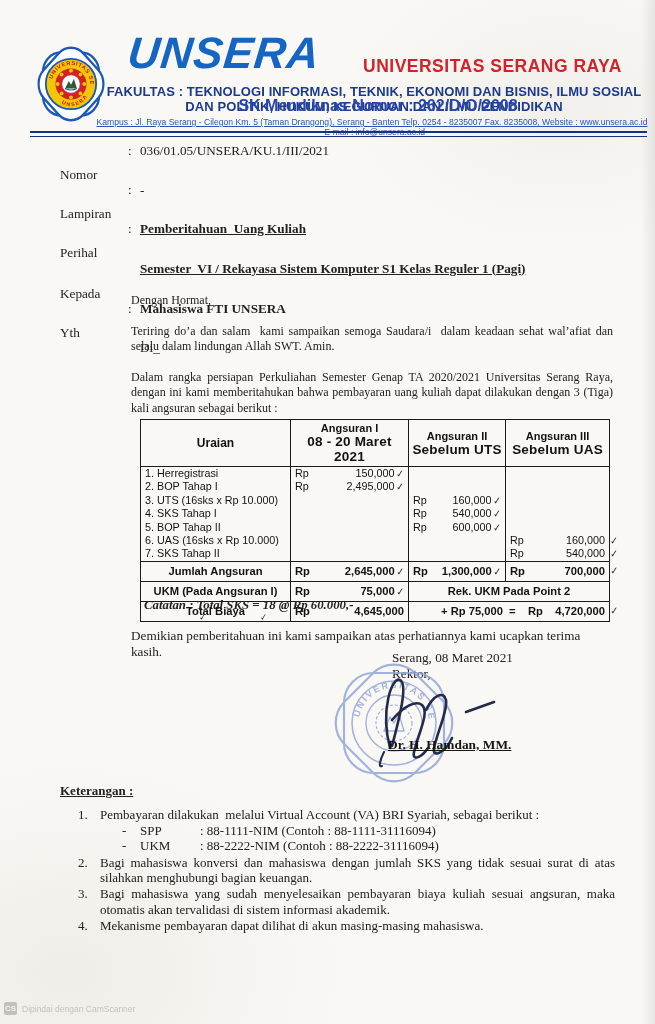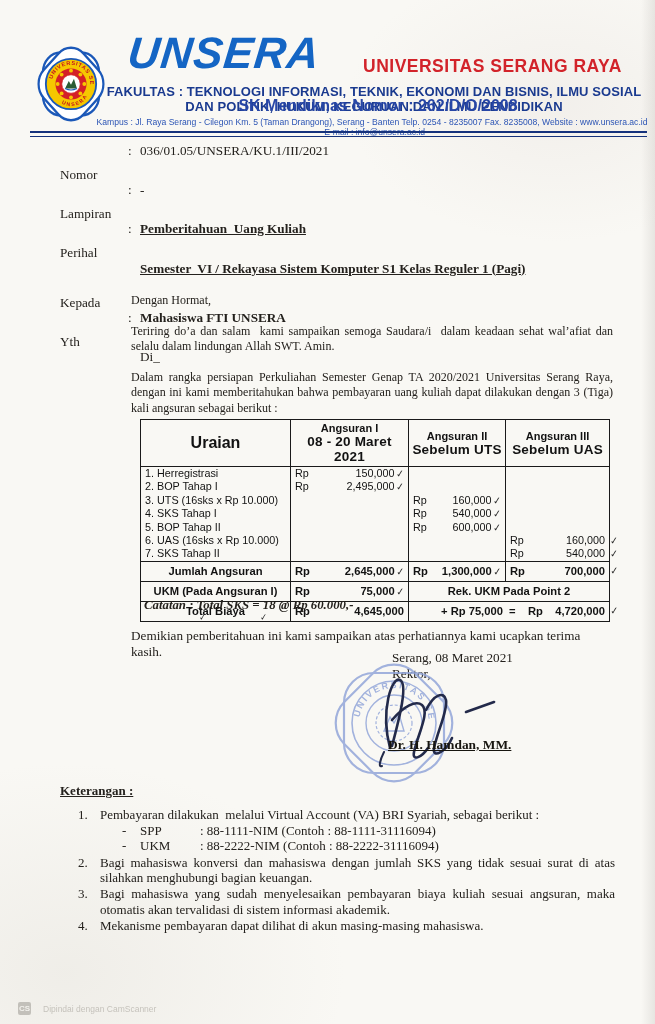--- a/index.html
+++ b/index.html
@@ -23,34 +23,34 @@
            font-weight:bold; font-style:italic; font-size:44px; letter-spacing:1px;
            color:#1465c4; transform:skewX(-6deg); }
   .university { position:absolute; left:363px; top:56px; font-family:"Liberation Sans",sans-serif;
            font-weight:bold; font-size:17.5px; color:#d2232a; letter-spacing:.5px; }
   .faculty { position:absolute; left:104px; top:84px; width:540px; text-align:center;
            font-family:"Liberation Sans",sans-serif; font-weight:bold; font-size:13px;
            color:#1a3a8f; letter-spacing:.1px; }
   .skline { position:absolute; left:108px; top:97px; width:540px; text-align:center;
            font-family:"Liberation Sans",sans-serif; font-weight:bold; font-size:16px; color:#2746a6; }
   .campus { position:absolute; left:96px; top:117px; width:552px; text-align:center;
-           font-family:"Liberation Sans",sans-serif; font-size:8.6px; color:#2c55b5; }
+           font-family:"Liberation Sans",sans-serif; font-size:8.6px; color:#2c55b5;text-decoration:underline; }
   .rule { position:absolute; left:30px; right:8px; top:131px; height:6px;
            border-top:2.6px solid #15327c; border-bottom:1.2px solid #15327c; }
 
   
   .meta { position:absolute; left:60px; top:143px; width:560px; font-size:13.2px; line-height:15.2px; }
   .mrow { display:flex; }
   .mlabel { width:68px; flex:none;margin-top:24px; }
   .mcolon { width:12px; flex:none; }
   .mval { flex:1; }
   .bold { font-weight:bold; }
   .uline { text-decoration:underline; }
   .perihal-wrap { margin-left:80px; margin-top:0; }
-  .kepada { margin-top:19px; }
+  .kepada { margin-top:10px; }
   .di { margin-left:80px; }
   .tempat { margin-left:98px; }
 
   
   .body-block { position:absolute; left:131px; top:293px; width:482px; font-size:12px;
                 line-height:15.6px; text-align:justify; }
   .para { margin-top:15px; }
 
   
   .fee-table { position:absolute; left:140px; top:419px; border-collapse:collapse;
@@ -98,22 +98,22 @@
   .ket { position:absolute; left:60px; top:783px; width:555px; font-size:13px; line-height:15.4px; }
   .ket-title { font-weight:bold; text-decoration:underline; margin-bottom:9px; }
   .ket-item { display:flex; margin-top:1px; text-align:justify; }
   .ket-num { width:22px; flex:none; text-align:left; margin-left:18px; }
   .ket-text { flex:1; }
   .ket-sub { display:flex; margin-left:62px; }
   .ket-dash { width:18px; flex:none; }
   .ket-sublabel { width:60px; flex:none; }
 
   
-  .watermark { position:absolute; left:18px; top:1002px; display:flex; align-items:center;
-               gap:12px; opacity:.55; }
+  .watermark { position:absolute; left:4px; top:1002px; display:flex; align-items:center;
+               gap:5px; opacity:.55; }
   .cs-box { width:13px; height:13px; background:#9d9a93; color:#f5f4f0; font-family:"Liberation Sans",sans-serif;
             font-size:8px; font-weight:bold; display:flex; align-items:center; justify-content:center;
             border-radius:2px; }
   .wm-text { font-family:"Liberation Sans",sans-serif; font-size:8.5px; color:#a09c94; }
 </style>
 </head>
 <body>
 
 <div class="page">
 
@@ -195,21 +195,21 @@
   <table class="fee-table">
     <colgroup>
         <col class="c-uraian">
         <col class="c-a1">
         <col class="c-a2">
         <col class="c-a3">
       </colgroup>
     <thead>
       <tr>
         <th>
-            <div class="h1" style="font-size:16px">Uraian</div>
+            <div class="h1" style="font-size:12px">Uraian</div>
           </th>
         <th>
           <div class="h1">Angsuran I</div>
           <div class="h2">08 - 20 Maret 2021</div>
         </th>
         <th>
           <div class="h1">Angsuran II</div>
           <div class="h2">Sebelum UTS</div>
         </th>
         <th>

